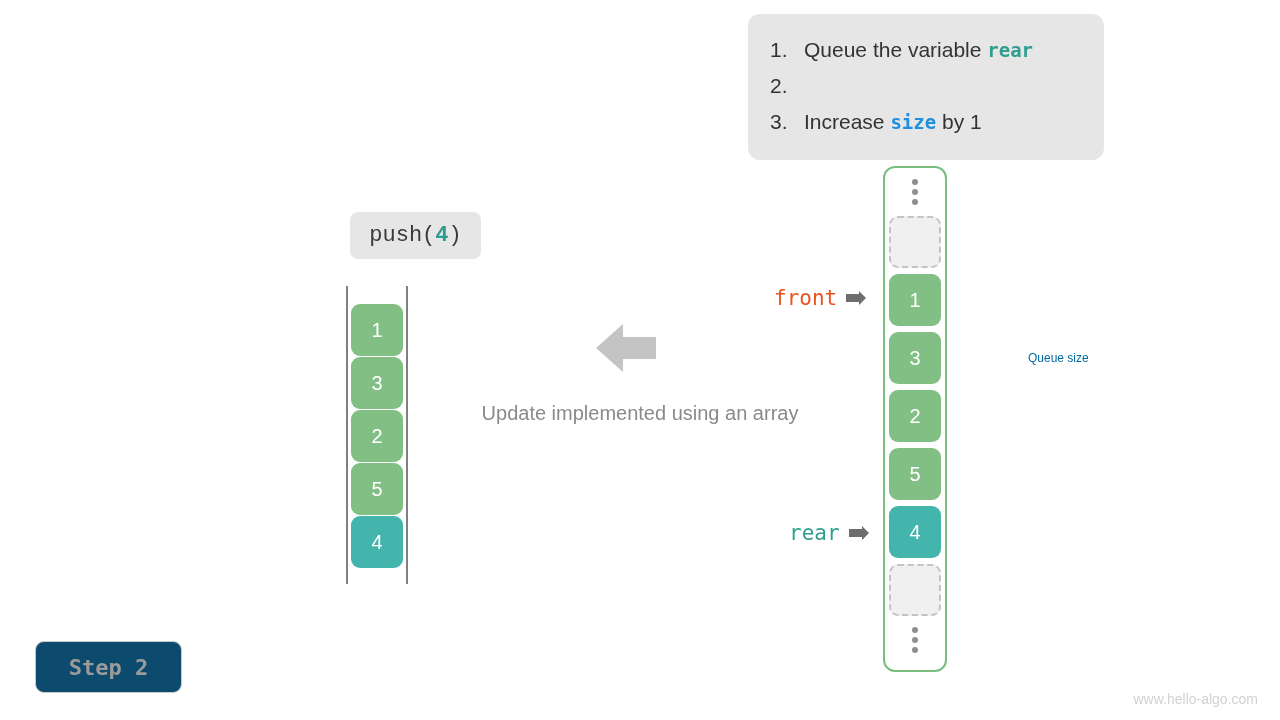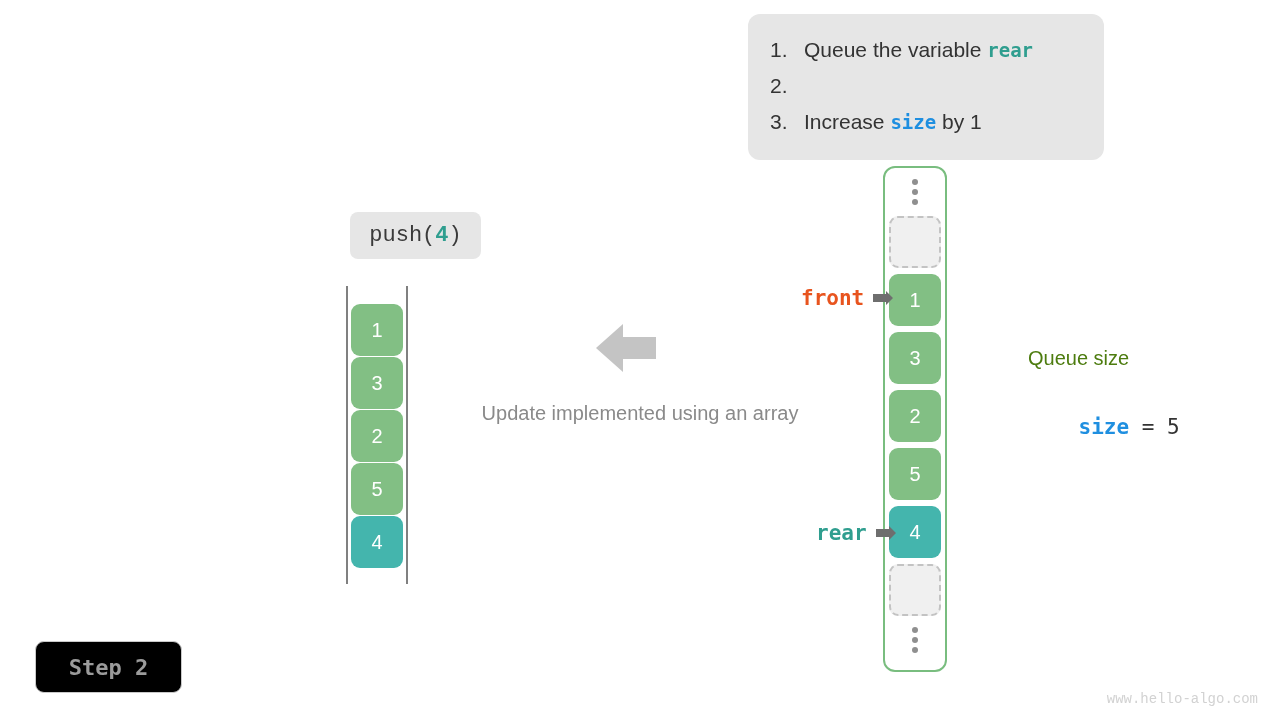--- a/index.html
+++ b/index.html
@@ -173,36 +173,35 @@
   }
 
   
   .pointer {
     position: absolute;
     display: flex;
     align-items: center;
     gap: 9px;
     font-family: "DejaVu Sans Mono", monospace;
     font-size: 21px;
-    font-weight: bold;
-    margin-left: 27px;
+    font-weight: normal;
   }
   .pointer-front { left: 774px; top: 286px; color: #e8541e; }
   .pointer-rear  { left: 789px; top: 521px; color: #2f9e8f; }
   .ptr-arrow { display: block; }
 
   
   .size-info {
     position: absolute;
     left: 1028px;
     top: 343px;
   }
   .size-title {
-    font-size: 20px;
-    color: #4d7c0f;
+    font-size: 12px;
+    color: #0369a1;
     line-height: 30px;
   }
   .size-expr {
     font-family: "DejaVu Sans Mono", monospace;
     font-size: 21px;
     color: #333333;
     line-height: 36px;
     white-space: pre;
   }
   .size-var { color: #1f8fe0; font-weight: bold; }
@@ -210,36 +209,36 @@
   
   .step-badge {
     position: absolute;
     left: 35px;
     top: 641px;
     width: 147px;
     height: 52px;
     box-sizing: border-box;
     border: 1px solid #c9c9c9;
     border-radius: 9px;
-    background: #000000;
+    background: #0c4a6e;
     display: flex;
     align-items: center;
     justify-content: center;
     font-family: "DejaVu Sans Mono", monospace;
     font-size: 22px;
     font-weight: bold;
     color: #9b9b9b;
   }
 
   
   .watermark {
     position: absolute;
     right: 22px;
     bottom: 13px;
-    font-family: Liberation Mono, monospace;
+    font-family: Liberation Sans, sans-serif;
     font-size: 14px;
     color: #d2d2d2;
   }
 </style>
 </head>
 <body>
 
 <div class="instruction-panel">
   <ol class="instruction-list" id="instruction-list">
       <li class="instruction-item">
@@ -316,20 +315,17 @@
   <span>rear</span>
   <span class="ptr-arrow">
     <svg width="20" height="14" viewBox="0 0 20 14">
         <polygon points="0,3 13,3 13,0 20,7 13,14 13,11 0,11" fill="#6e6e6e"></polygon>
       </svg>
   </span>
 </div>
 
 <div class="size-info">
   <div class="size-title">Queue size</div>
-  <div class="size-expr">
-    <span class="size-var">size</span><span> = </span><span>5</span>
-  </div>
 </div>
 
 <div class="step-badge">Step 2</div>
 
 <div class="watermark">www.hello-algo.com</div>
 
 </body></html>

